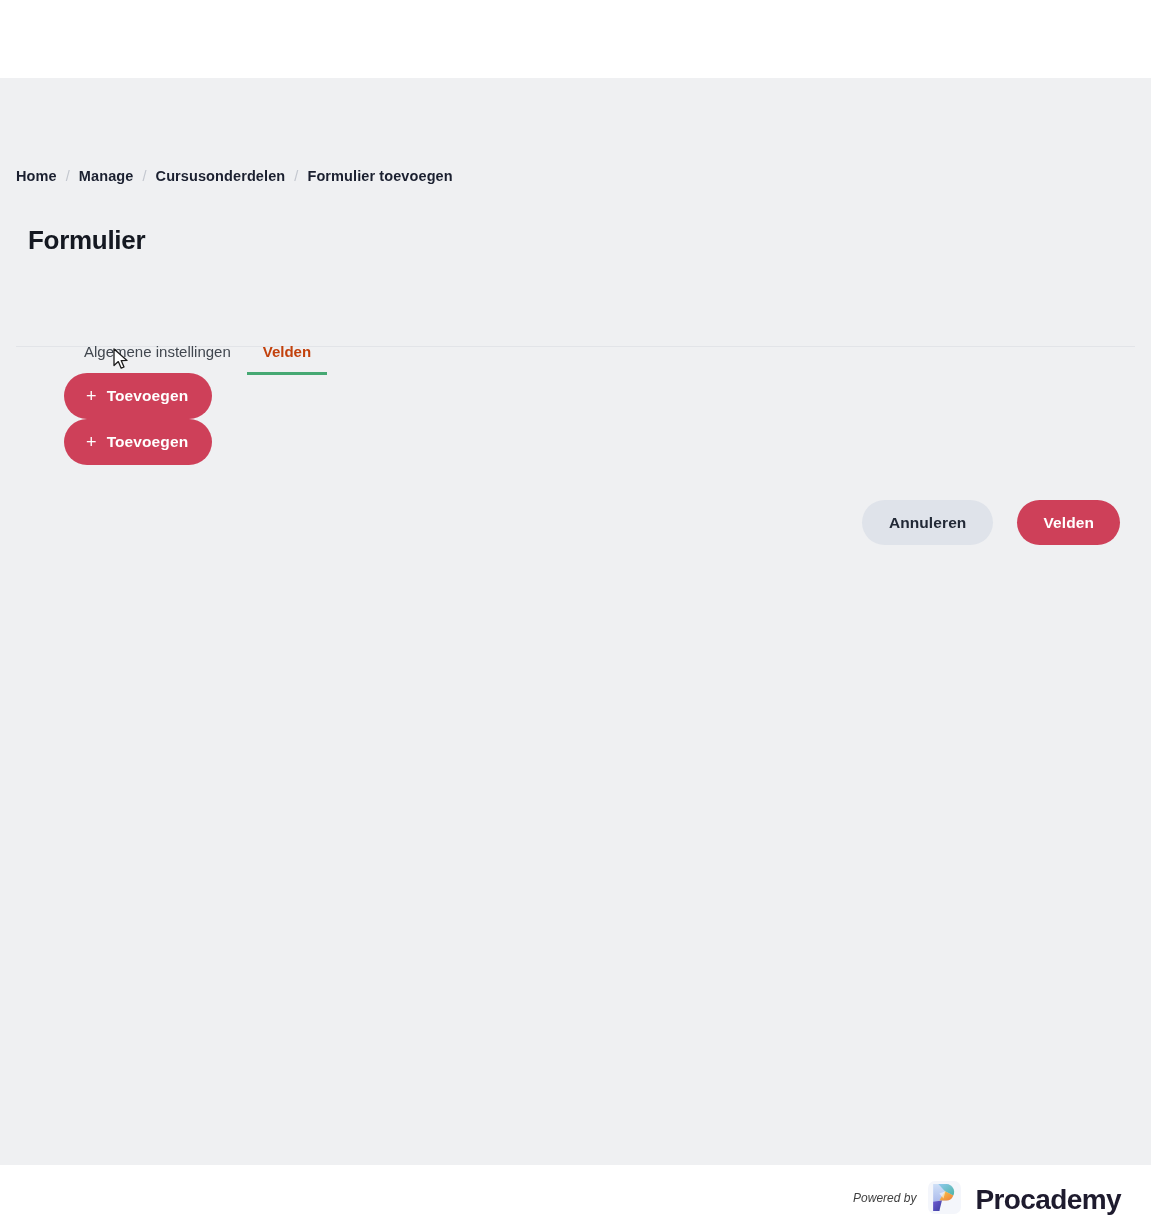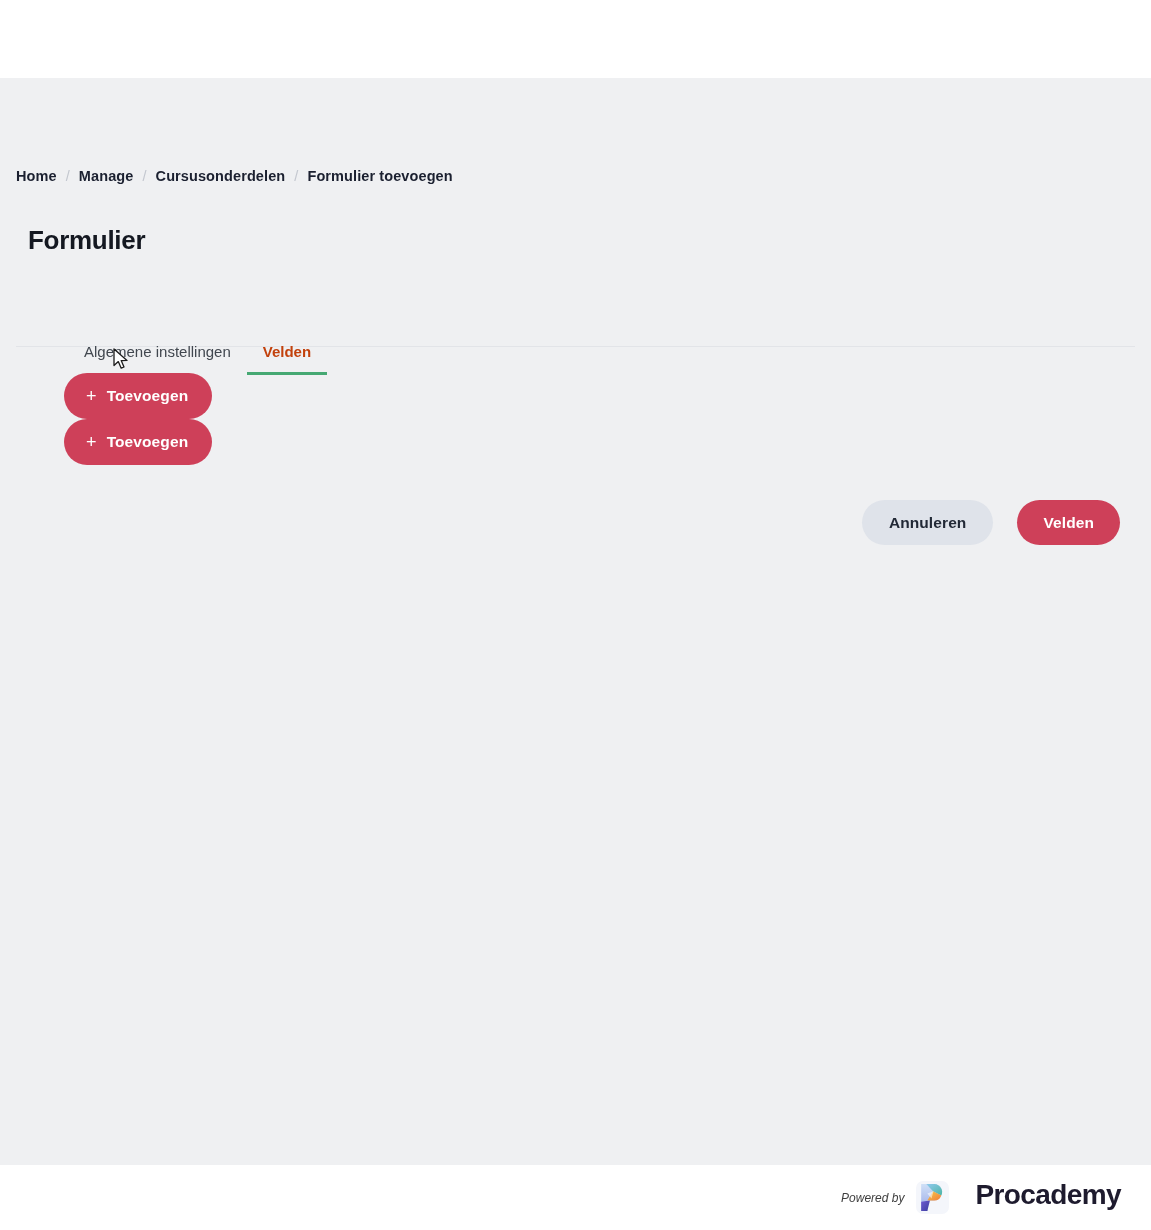--- a/index.html
+++ b/index.html
@@ -193,22 +193,22 @@
     gap: 12px;
   }
   .powered-label {
     font-size: 12px;
     color: #404040;
     font-weight: 400;
     font-style: italic;
   }
   .brand {
     display: flex;
-    align-items: flex-start;
-    gap: 26px;
+    align-items: flex-end;
+    gap: 14px;
   }
   .brand-logo {
     width: 33px;
     height: 33px;
     border-radius: 7px;
     overflow: hidden;
     display: block;
     flex: none;
   }
   .brand-name {

